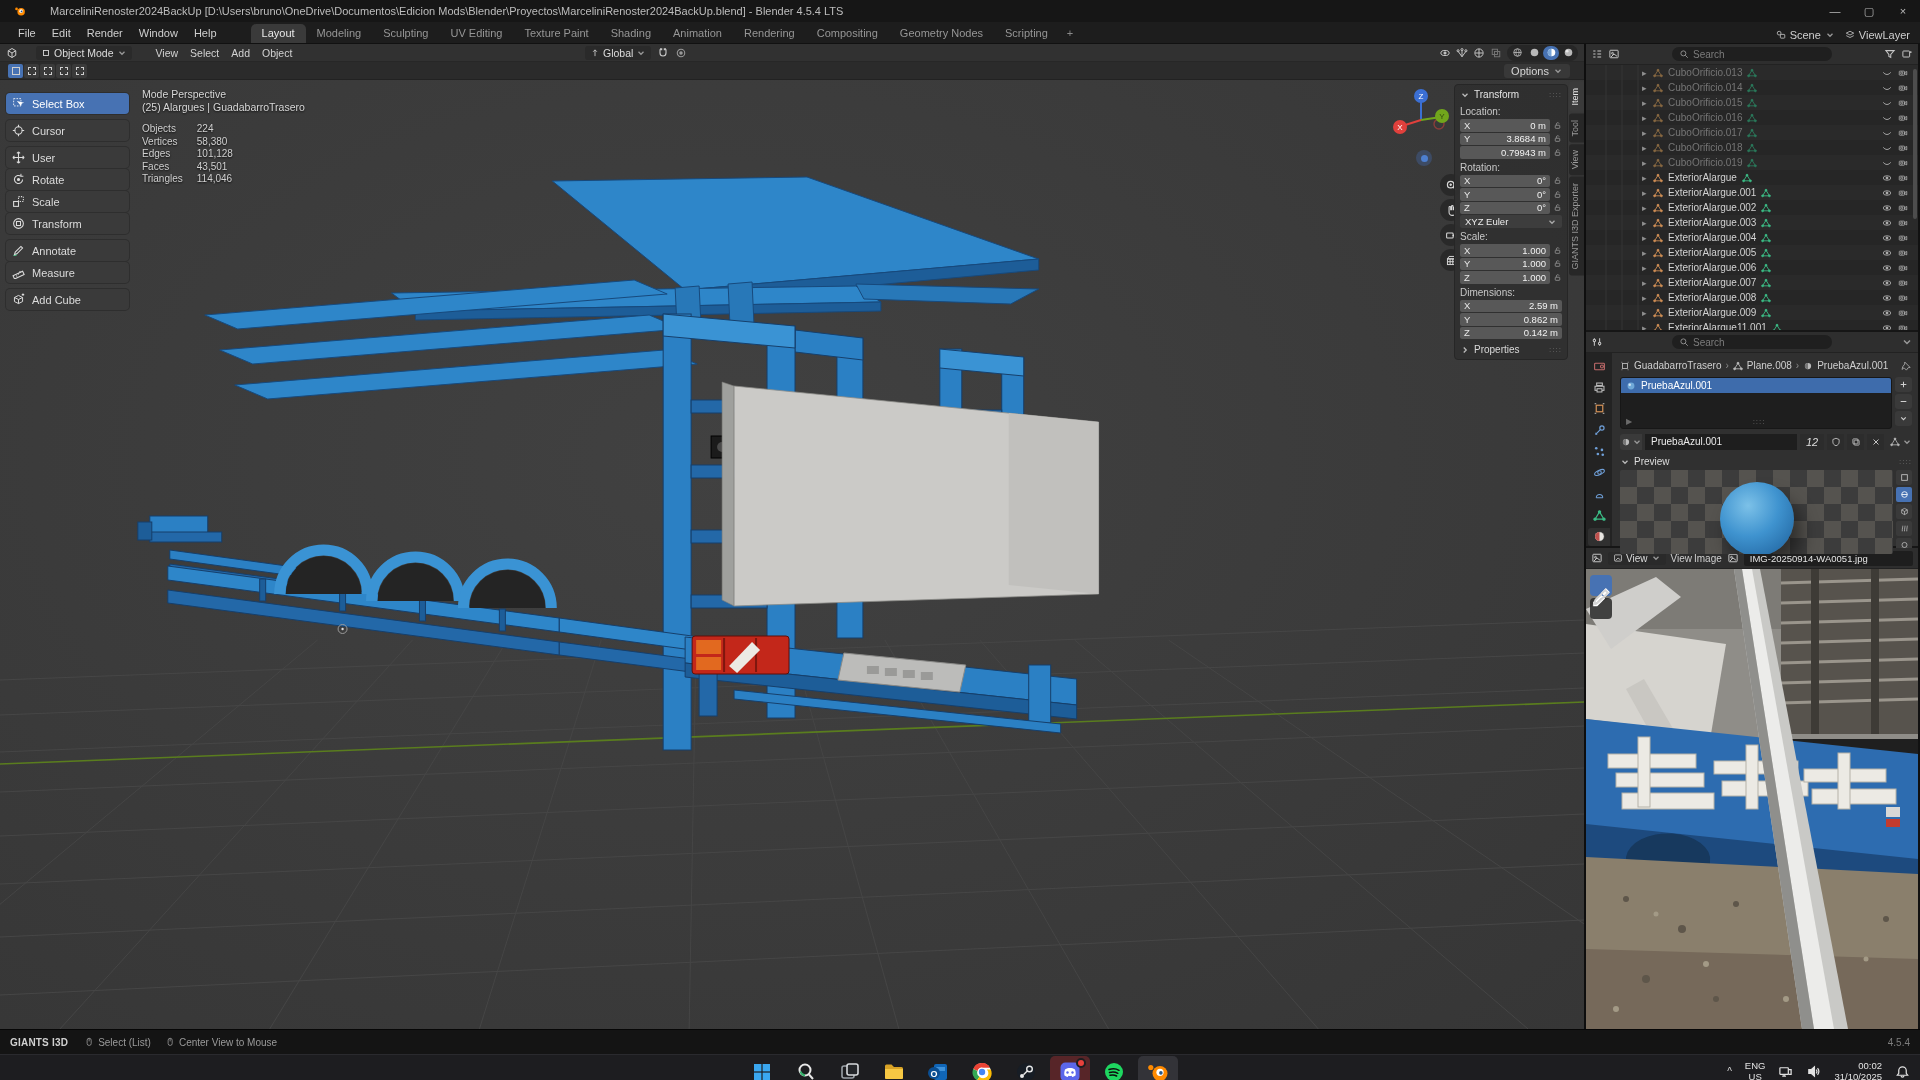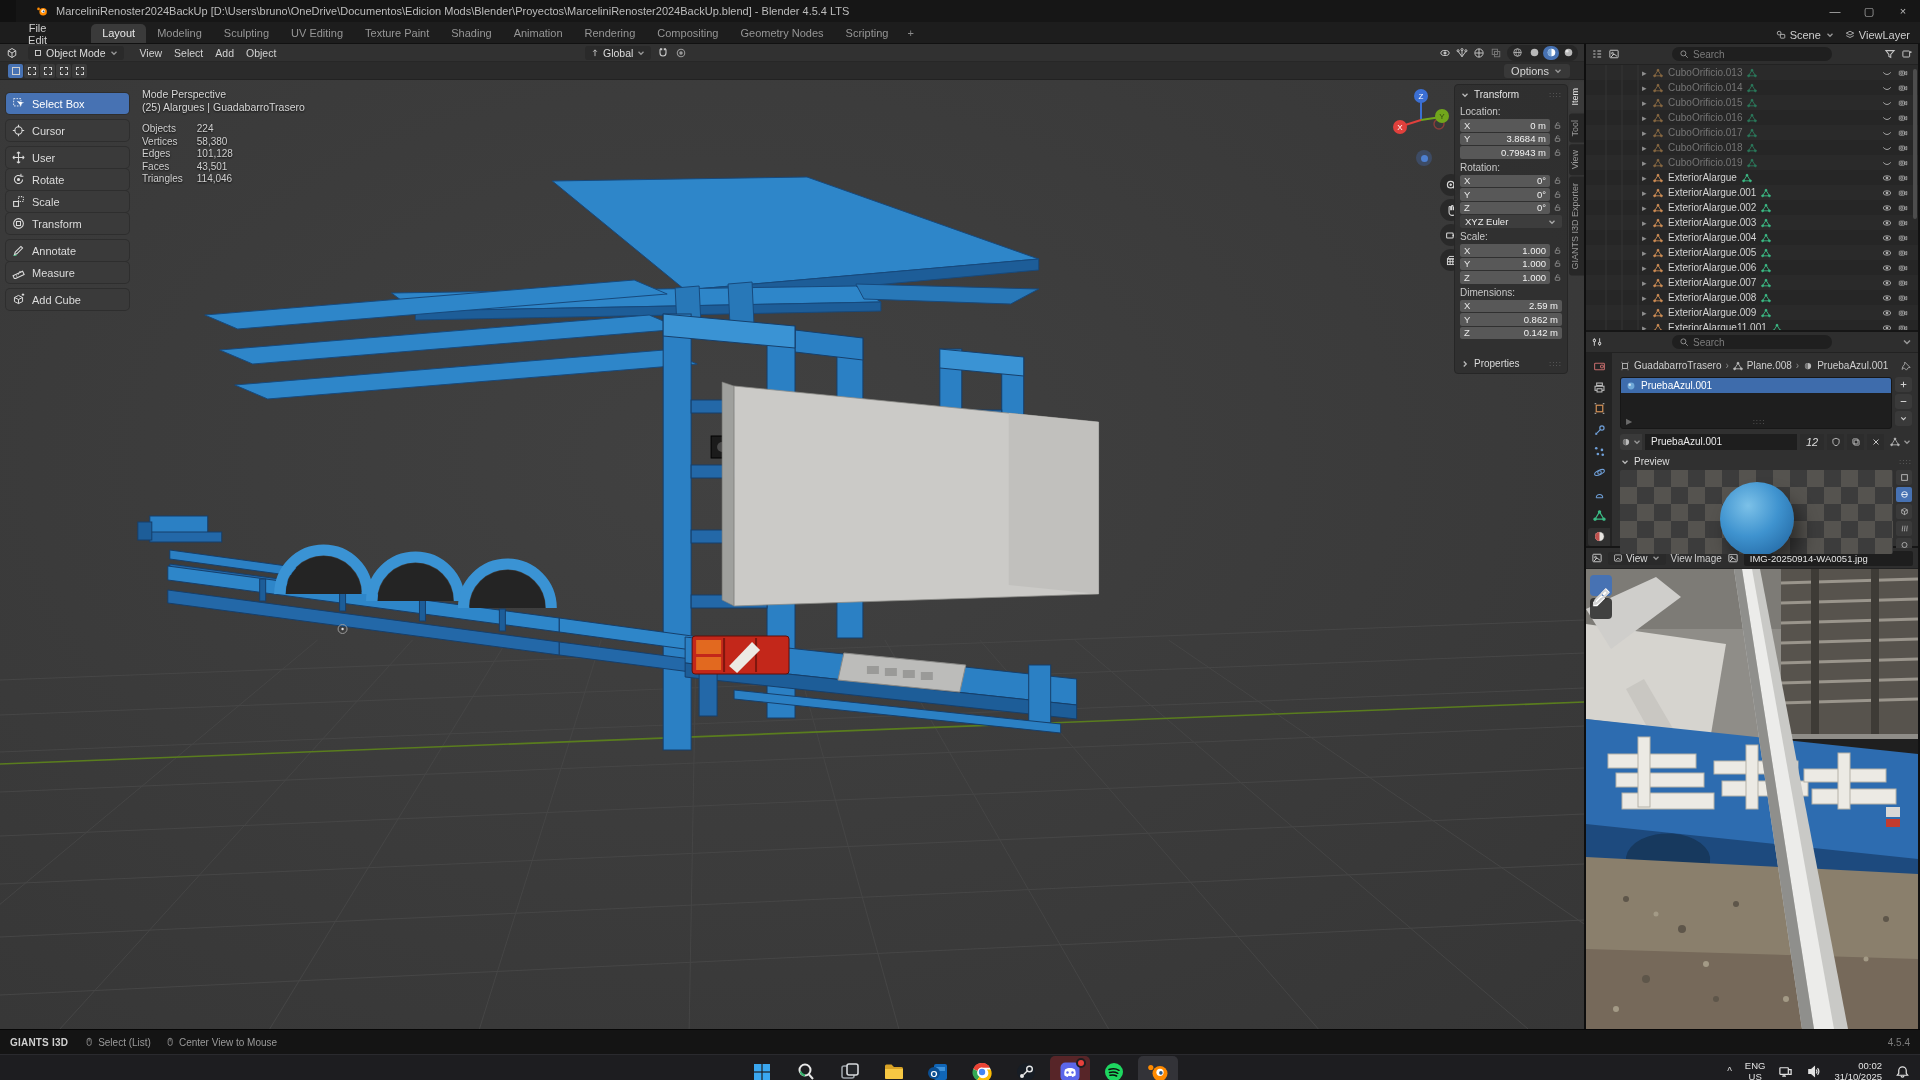--- a/index.html
+++ b/index.html
@@ -4,40 +4,40 @@
 <style>
   * { margin:0; padding:0; box-sizing:border-box; }
   html,body { width:1920px; height:1080px; overflow:hidden; background:#111;
     font-family:"Liberation Sans","DejaVu Sans",sans-serif; font-size:11px; color:#c8c8c8;
     -webkit-font-smoothing:antialiased; }
   .ic { display:inline-flex; align-items:center; justify-content:center; }
   .ic svg { width:12px; height:12px; display:block; }
   .ic.sm svg { width:10px; height:10px; }
 
   
-  #titlebar { height:22px; background:#161616; display:flex; align-items:center; padding-left:20px; gap:8px; color:#bdbdbd;margin-left:16px; }
+  #titlebar { height:22px; background:#161616; display:flex; align-items:center; padding-left:14px; gap:24px; color:#bdbdbd; }
   #titlebar .win-controls { margin-left:auto; display:flex; height:100%; }
   #titlebar .win-btn { width:34px; display:flex; align-items:center; justify-content:center; color:#bbb; font-size:11px; }
 
   
   #topbar { height:22px; background:#1d1d1d; display:flex; align-items:flex-end; padding-left:10px; border-bottom:1px solid #111; }
-  #menu-items { display:flex; align-items:center; height:100%;flex-direction:column; }
+  #menu-items { display:flex; align-items:center; height:100%; }
   #menu-items .menu-item { padding:0 8px; height:100%; display:flex; align-items:center; color:#cfcfcf; }
   #ws-tabs { display:flex; align-items:flex-end; margin-left:26px; height:100%; }
   #ws-tabs .ws-tab { padding:3px 11px 4px; color:#969696; border-radius:5px 5px 0 0; }
   #ws-tabs .ws-tab.active { background:#3a3a3a; color:#e8e8e8; }
   #ws-tabs .ws-add { padding:3px 8px 4px; color:#8a8a8a; }
   #topbar-right { margin-left:auto; display:flex; align-items:center; gap:10px; padding:0 10px 2px; color:#cfcfcf; }
   #topbar-right .seg { display:flex; align-items:center; gap:4px; }
 
   
   #workspace { display:flex; height:985px; }
   #main-col { width:1586px; display:flex; flex-direction:column; border-right:2px solid #0e0e0e; }
 
-  #vp-header { height:18px; background:#313131; display:flex; align-items:center; gap:10px; padding:0 6px; border-bottom:1px solid #272727; color:#d2d2d2; font-size:10.5px; }
+  #vp-header { height:18px; background:#313131; display:flex; align-items:center; gap:18px; padding:0 6px; border-bottom:1px solid #272727; color:#d2d2d2; font-size:10.5px; }
   #vp-header .hdr-menu { padding:0 6px; }
   .dd { display:flex; align-items:center; gap:3px; background:#2a2a2a; border-radius:3px; padding:1px 5px; color:#dcdcdc; }
   #vp-header-right { margin-left:auto; display:flex; align-items:center; gap:5px; }
   .shade-group { display:flex; gap:1px; background:#262626; border-radius:8px; padding:1px 2px; }
   .shade-btn { width:16px; height:14px; border-radius:7px; display:flex; align-items:center; justify-content:center; color:#b9b9b9; }
   .shade-btn.active { background:#4772b3; color:#fff; }
 
   #vp-tools-row { height:18px; background:#2b2b2b; display:flex; align-items:center; padding:0 14px 0 8px; border-bottom:1px solid #222; }
   #select-modes { display:flex; gap:1px; }
   .selmode { width:15px; height:14px; background:#3a3a3a; border-radius:2px; display:flex; align-items:center; justify-content:center; }
@@ -75,21 +75,21 @@
   .np-grip { margin-left:auto; color:#6f6f6f; letter-spacing:1px; font-size:8px; }
   .np-label { color:#c8c8c8; margin:3px 0 2px; }
   .np-row { display:flex; align-items:center; margin-bottom:1px; gap:3px; }
   .np-field { flex:1; height:12.5px; background:#585858; border-radius:2px; display:flex; align-items:center; padding:0 4px; color:#f2f2f2; font-size:9.5px; }
   .np-field .ax { width:10px; color:#e8e8e8; }
   .np-field .val { margin-left:auto; }
   .np-lock { color:#9a9a9a; }
   .np-lock svg { width:9px; height:9px; }
   .np-dd { height:13px; background:#3d3d3d; border-radius:2px; display:flex; align-items:center; padding:0 5px; margin:1px 0 2px; color:#ececec; font-size:9.5px; }
   .np-dd .ic { margin-left:auto; }
-  .np-collapsed { display:flex; align-items:center; gap:4px; margin-top:19px; color:#dadada; }
+  .np-collapsed { display:flex; align-items:center; gap:4px; margin-top:5px; color:#dadada; }
 
   
   #side-tabs { position:absolute; right:0; top:2px; width:15px; display:flex; flex-direction:column; gap:2px; }
   .side-tab { writing-mode:vertical-rl; transform:rotate(180deg); background:#272727; color:#9a9a9a; font-size:9px; padding:6px 1px; border-radius:0 3px 3px 0; text-align:center; }
   .side-tab.active { background:#3a3a3a; color:#e6e6e6; }
 
   
   #right-col { width:332px; display:flex; flex-direction:column; }
   .ed-header { height:21px; background:#2e2e2e; border-bottom:1px solid #222; display:flex; align-items:center; gap:5px; padding:0 5px; font-size:10px; color:#cfcfcf; flex:none; }
   .search-box { flex:1; max-width:160px; height:14px; background:#1f1f1f; border-radius:7px; display:flex; align-items:center; gap:4px; padding:0 7px; color:#7c7c7c; margin:0 auto; }

